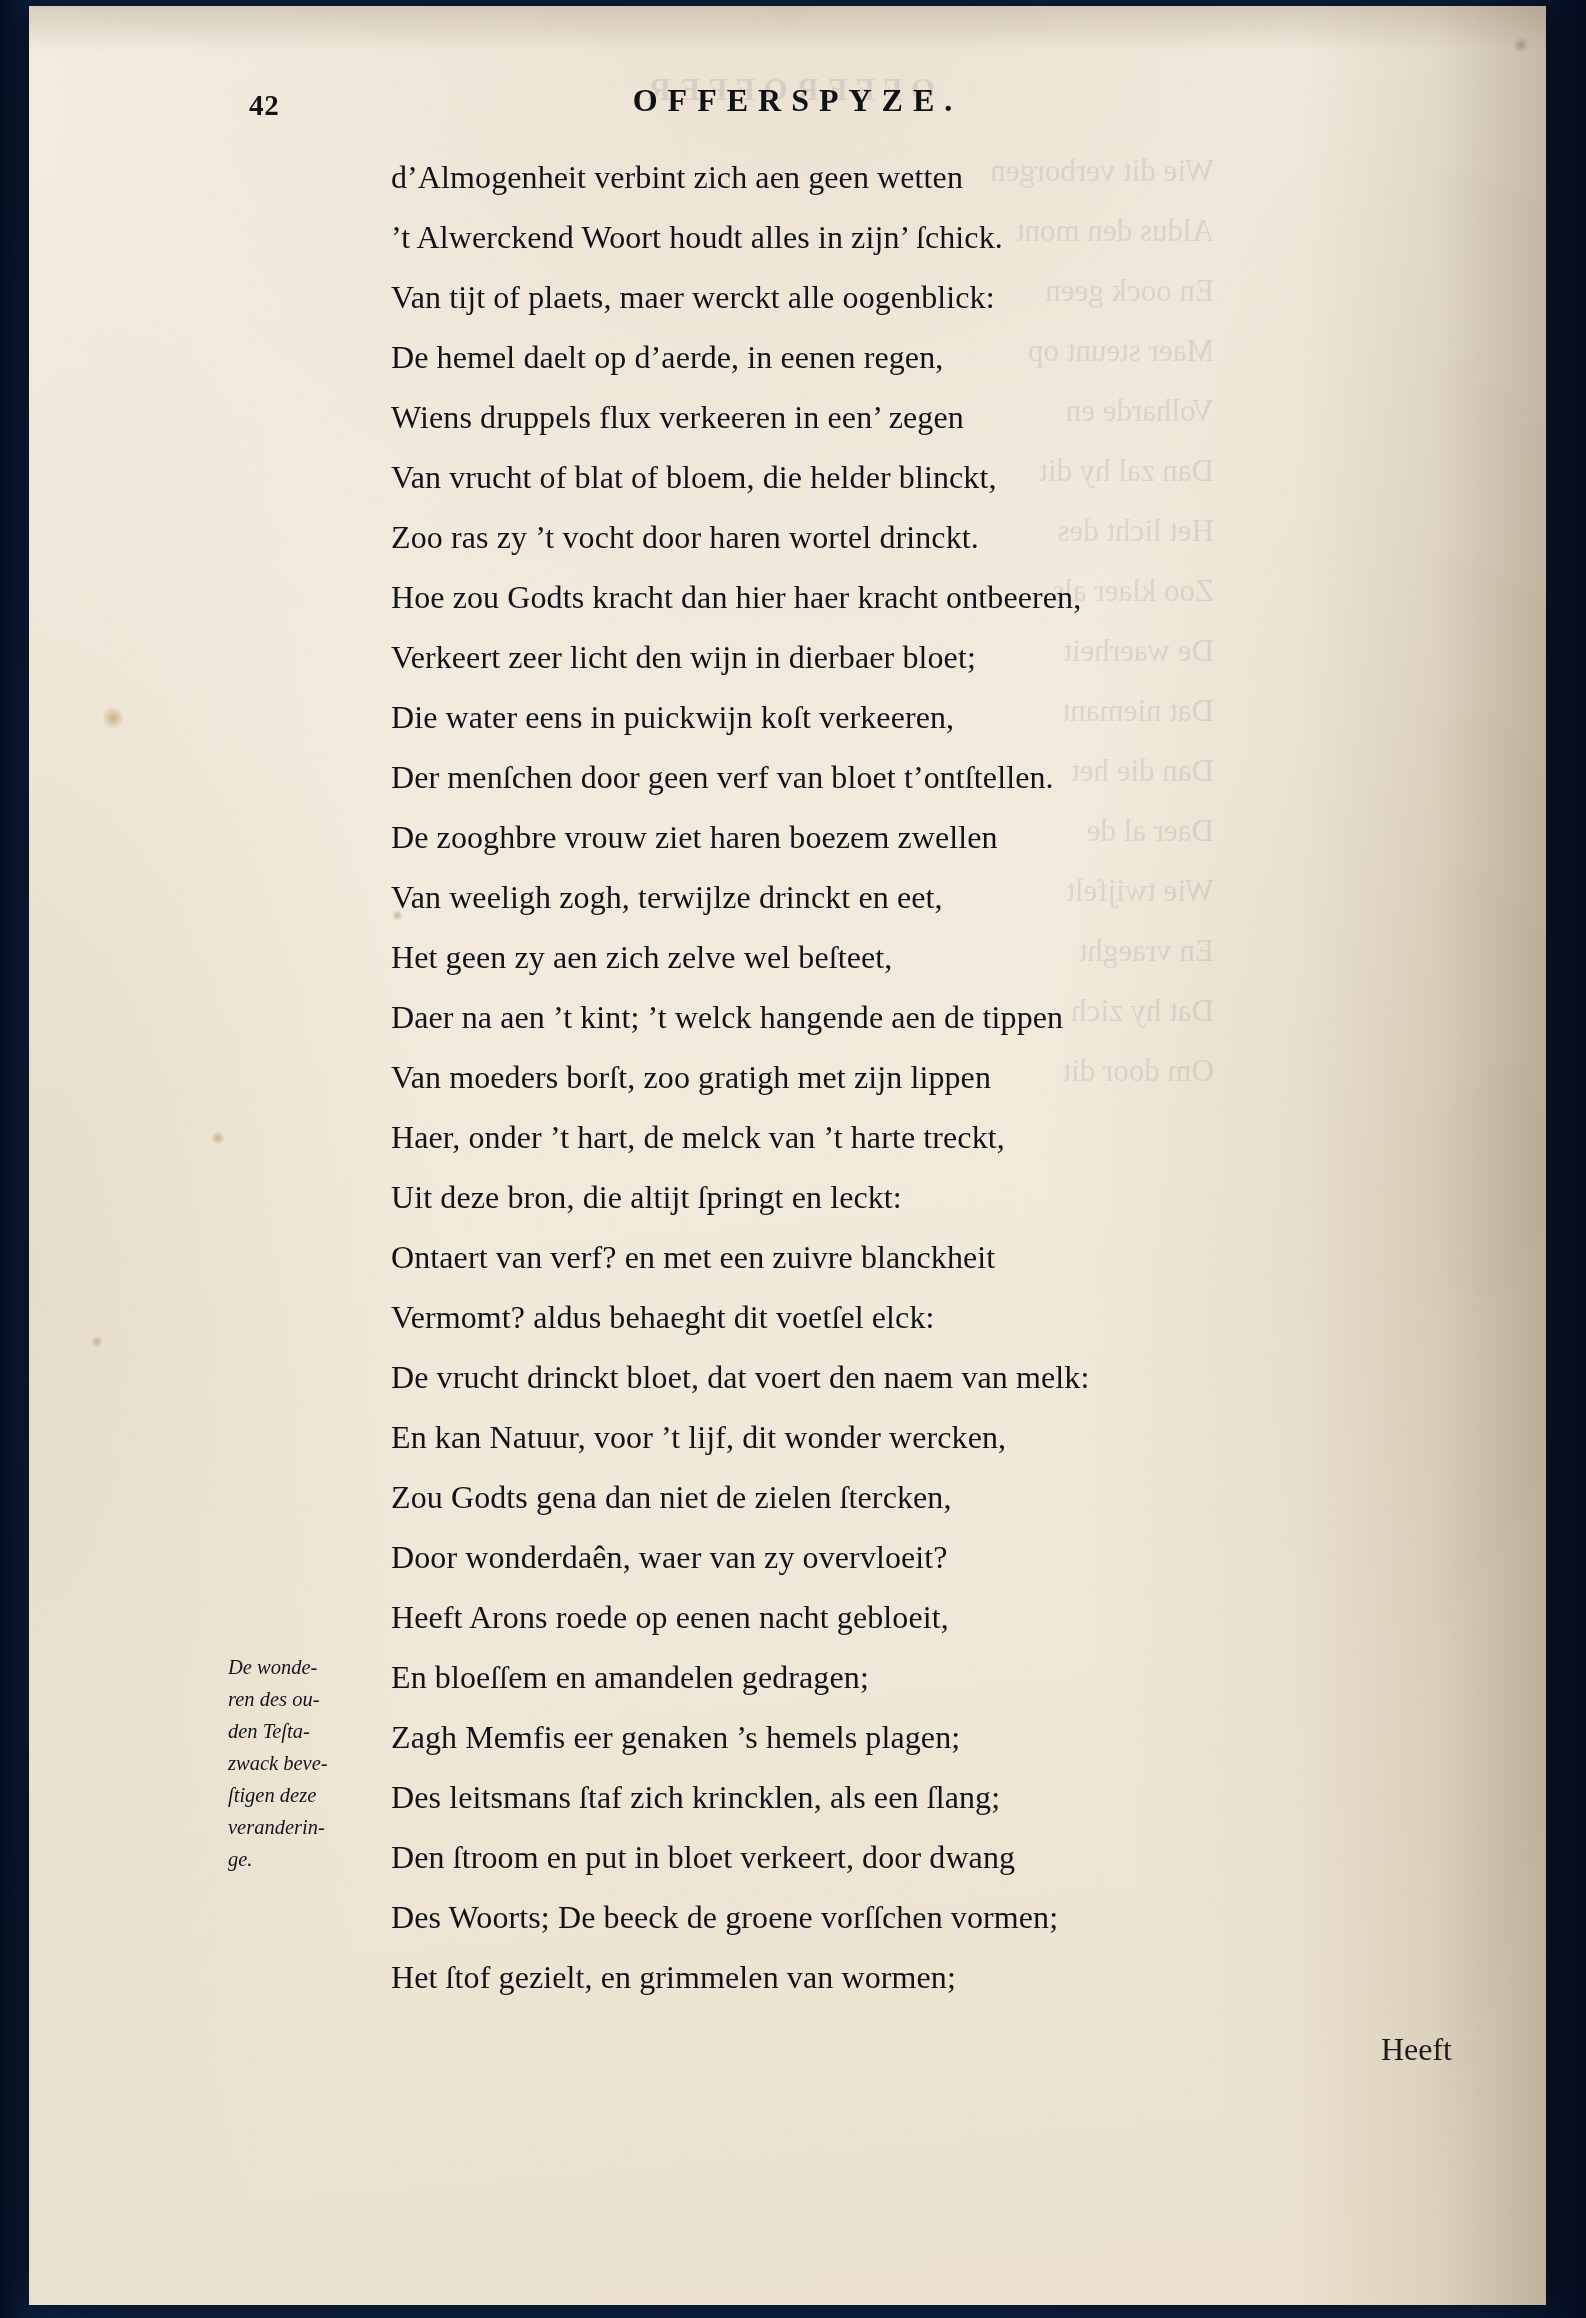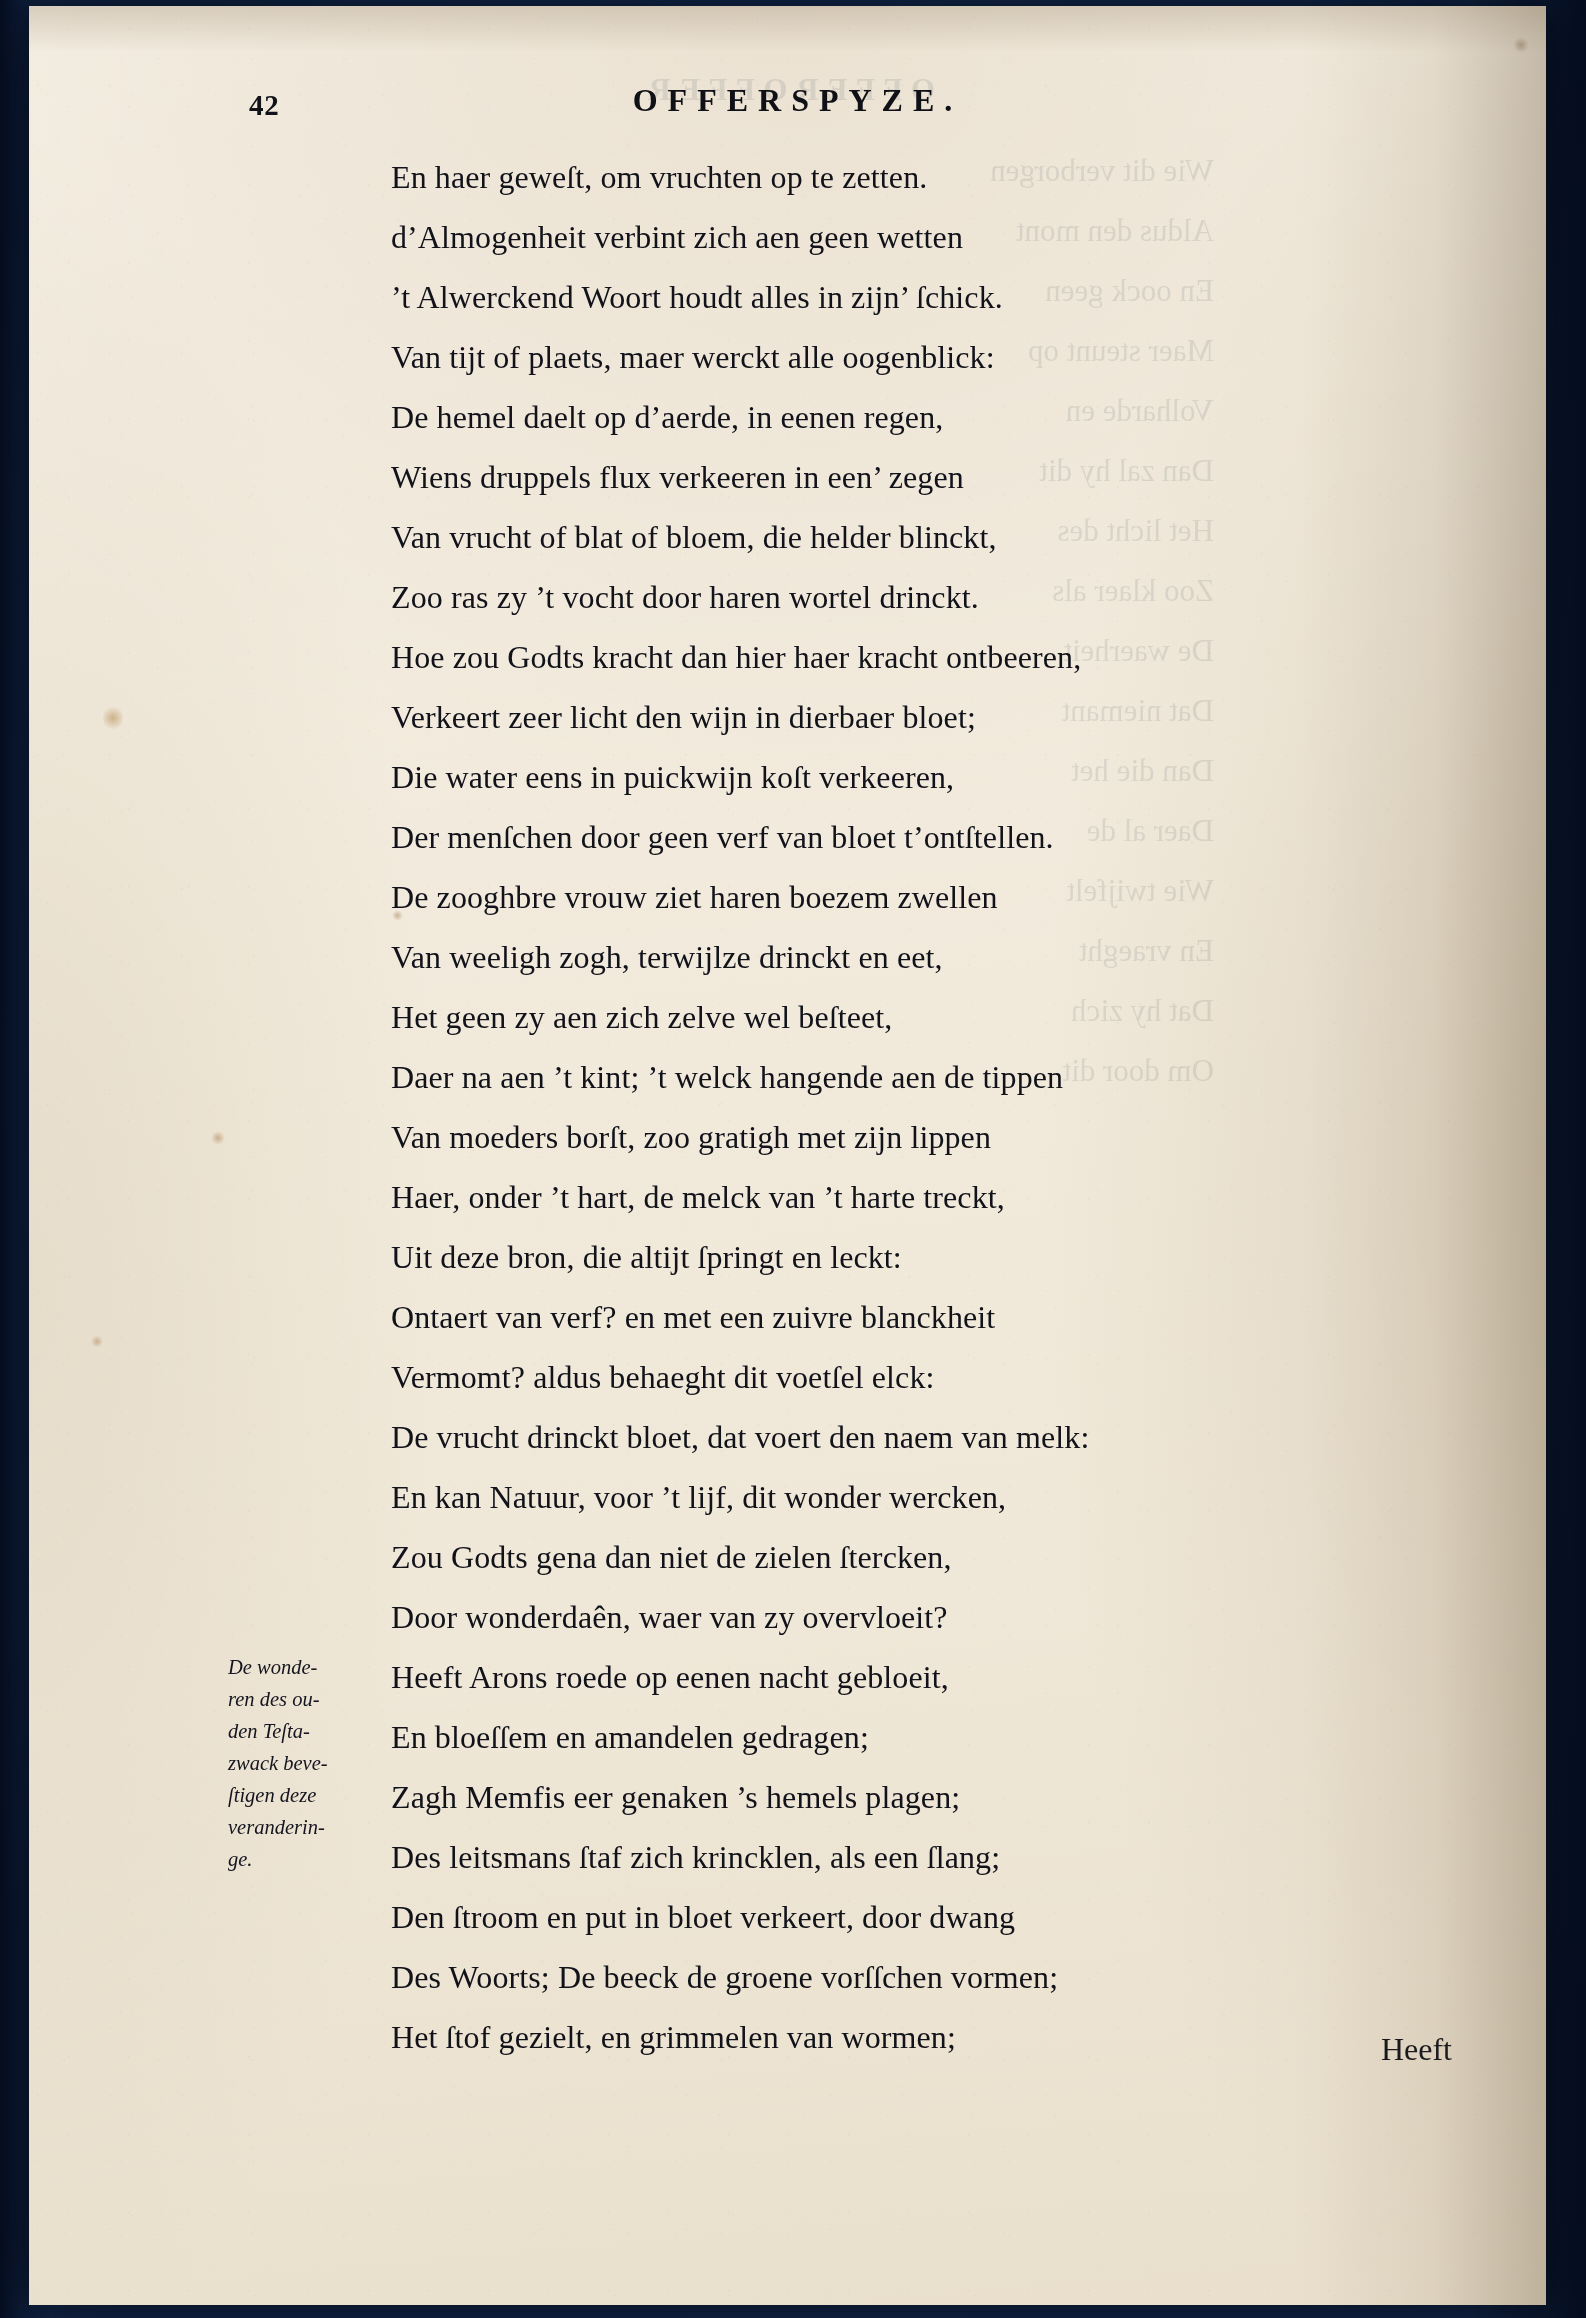--- a/index.html
+++ b/index.html
@@ -184,21 +184,20 @@
       </div>
   </div>
 
   <div id="content">
 
     <div id="folio">42</div>
 
     <div id="running-head">OFFERSPYZE.</div>
 
     <div id="verse">
-        <div class="vline">En haer geweſt, om vruchten op te zetten.</div>
         <div class="vline">d’Almogenheit verbint zich aen geen wetten</div>
         <div class="vline">’t Alwerckend Woort houdt alles in zijn’ ſchick.</div>
         <div class="vline">Van tijt of plaets, maer werckt alle oogenblick:</div>
         <div class="vline">De hemel daelt op d’aerde, in eenen regen,</div>
         <div class="vline">Wiens druppels flux verkeeren in een’ zegen</div>
         <div class="vline">Van vrucht of blat of bloem, die helder blinckt,</div>
         <div class="vline">Zoo ras zy ’t vocht door haren wortel drinckt.</div>
         <div class="vline">Hoe zou Godts kracht dan hier haer kracht ontbeeren,</div>
         <div class="vline">Verkeert zeer licht den wijn in dierbaer bloet;</div>
         <div class="vline">Die water eens in puickwijn koſt verkeeren,</div>

